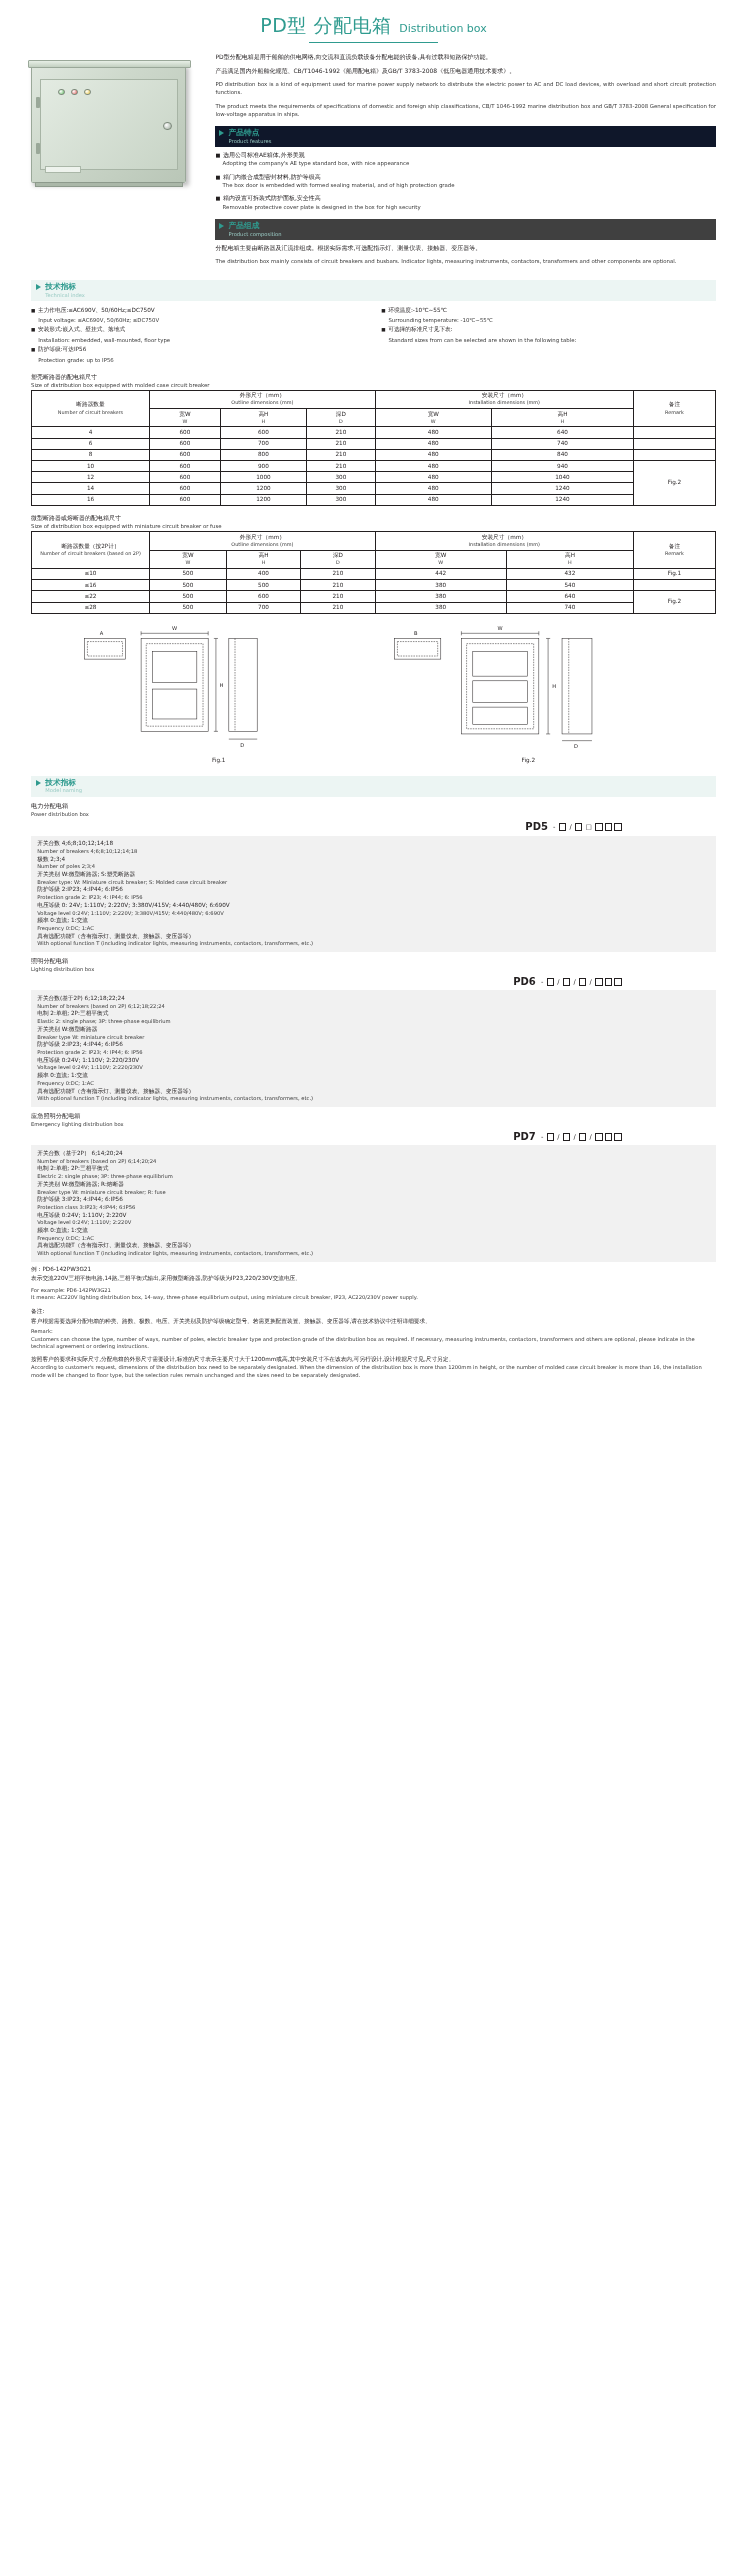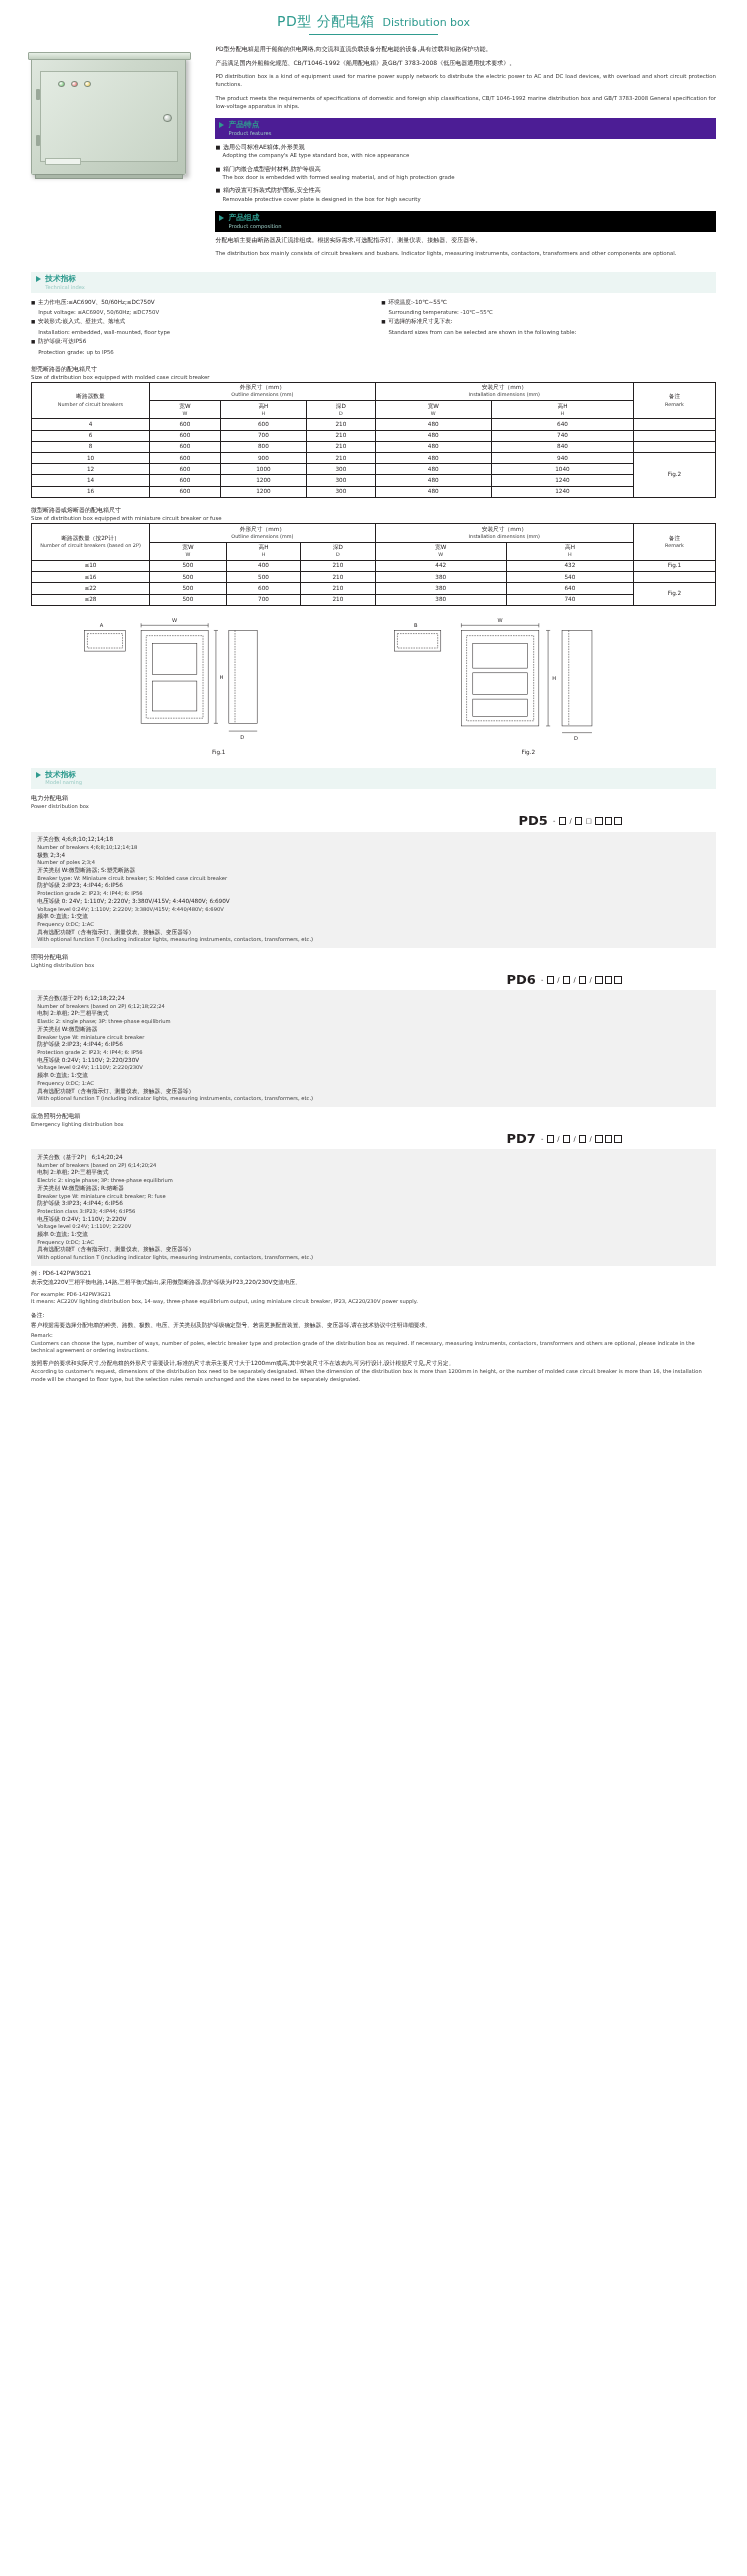--- a/index.html
+++ b/index.html
@@ -9,21 +9,21 @@
     width: 747px;
     background: #ffffff;
     font-family: "DejaVu Sans", "Liberation Sans", sans-serif;
     color: #231f20;
   }
   .page { width: 747px; position: relative; padding: 0 0 20.6px 0; }
 
   
   .doc-title-wrap { text-align: center; padding: 13.4px 0 3.1px 0; }
   .doc-title-cn {
-    font-size: 14px; color: #2f9b8f; letter-spacing: 0.5px; display: inline-block; text-align: center;
+    font-size: 19px; color: #2f9b8f; letter-spacing: 0.5px; display: inline-block; text-align: center;
   }
   .doc-title-en {
     font-size: 11px; color: #2f9b8f; display: inline-block; margin-left: 5.2px;
   }
   .title-rule { width: 129px; height: 0.5px; background: #2f9b8f; margin: 3.1px auto 0 auto; }
 
   
   .top-block { display: flex; padding: 5.2px 31px 0 31px; }
   .cabinet-col { width: 170px; padding-top: 13.4px; }
   .cabinet {
@@ -90,21 +90,21 @@
   
   .drawings { display: flex; justify-content: center; gap: 20.6px; padding: 9.3px 31px 3.1px 31px; align-items: flex-start;}
   .fig { text-align: center; }
   .fig-cap { font-size: 5.7px; margin-top: 3.1px; }
 
   
   .naming-block { margin: 5.2px 31px 0 31px; font-size: 5.7px; }
   .naming-title { font-size: 6.2px; margin: 5.2px 0 1px 0; }
   .naming-title .en { font-size: 5.2px; color: #3a3a3a; display:block;}
   .code-row { display: flex; align-items: center; margin: 4.1px 0 2.1px 0; }
-  .code-prefix { font-size: 13px; font-weight: bold; margin-right: 3.1px;}
+  .code-prefix { font-size: 10px; font-weight: bold; margin-right: 3.1px;}
   .sl { margin: 0 2.1px; font-size: 6.7px;}
   .box-sq { width: 7.7px; height: 7.7px; border: 0.5px solid #231f20; display: inline-block; margin: 0 1px;}
   .param { display: flex; margin: 0.5px 0; }
   .param-label { width: 100%; }
   .param .cn { font-size: 5.7px; line-height: 7.7px;}
   .param .en { font-size: 5.2px; color:#3a3a3a; line-height: 7.2px;}
   .panel-gray { background: #f1f1f1; padding: 4.1px 6.2px; margin-top: 3.1px;}
 
   
   .sel-body { margin: 3.1px 31px 0 31px; font-size: 5.7px; line-height: 9.3px;}
@@ -136,41 +136,41 @@
         <div class="cab-base"></div>
       </div>
     </div>
 
     <div class="top-text-col">
       <p class="body-cn">PD型分配电箱是用于船舶的供电网络,向交流和直流负载设备分配电能的设备,具有过载和短路保护功能。</p>
       <p class="body-cn">产品满足国内外船舶化规范、CB/T1046-1992《船用配电箱》及GB/T 3783-2008《低压电器通用技术要求》。</p>
       <p class="body-en">PD  distribution box is a kind of equipment used for marine power supply network to distribute the electric power to AC and DC load devices, with overload and short circuit protection functions.</p>
       <p class="body-en">The product meets the requirements of specifications of domestic and foreign ship classifications, CB/T 1046-1992 marine distribution box and GB/T 3783-2008 General specification for low-voltage apparatus in ships.</p>
 
-      <div class="sec-head" style="background:#4c1d95;padding:2.6px 4.1px;">
+      <div class="sec-head" style="background:#0f172a;padding:2.6px 4.1px;">
         <div class="tri"></div>
         <div>
           <div class="sec-title-cn">产品特点</div>
           <div class="sec-title-en">Product features</div>
         </div>
       </div>
       <div>
         <div class="bullet-line"><span class="sq">■</span><span>选用公司标准AE箱体,外形美观</span></div>
         <div class="bullet-en">Adopting the company's AE type standard box, with nice appearance</div>
       </div>
       <div>
         <div class="bullet-line"><span class="sq">■</span><span>箱门内嵌合成型密封材料,防护等级高</span></div>
         <div class="bullet-en">The box door is embedded with formed sealing material, and of high protection grade</div>
       </div>
       <div>
         <div class="bullet-line"><span class="sq">■</span><span>箱内设置可拆装式防护面板,安全性高</span></div>
         <div class="bullet-en">Removable protective cover plate is designed in the box for high security</div>
       </div>
 
-      <div class="sec-head" style="background:#000000;padding:2.6px 4.1px;">
+      <div class="sec-head" style="background:#404040;padding:2.6px 4.1px;">
         <div class="tri"></div>
         <div>
           <div class="sec-title-cn">产品组成</div>
           <div class="sec-title-en">Product  composition</div>
         </div>
       </div>
       <p class="body-cn">分配电箱主要由断路器及汇流排组成。根据实际需求,可选配指示灯、测量仪表、接触器、变压器等。</p>
       <p class="body-en">The distribution box mainly consists of circuit breakers and busbars. Indicator lights, measuring instruments, contactors, transformers and other components are optional.</p>
     </div>
   </div>

